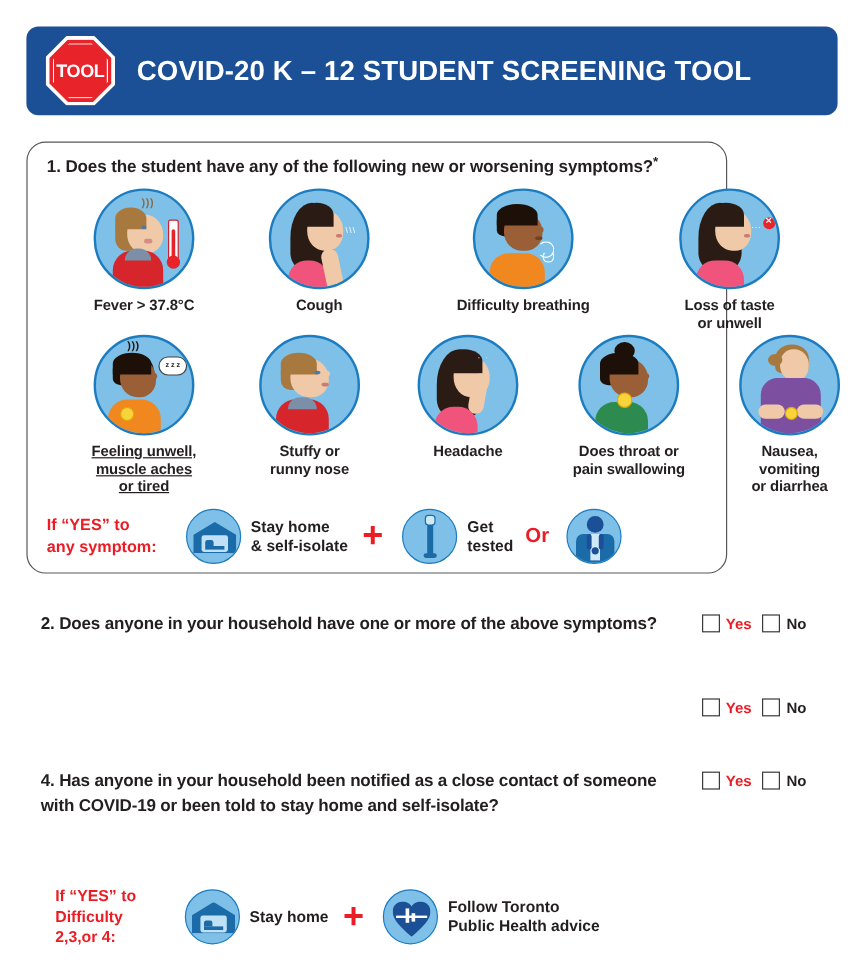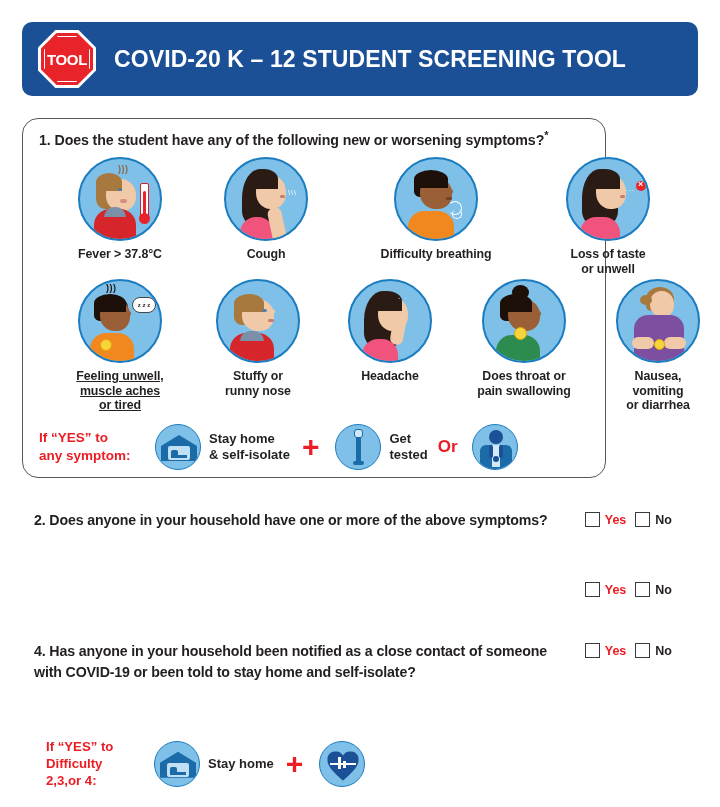--- a/index.html
+++ b/index.html
@@ -483,14 +483,16 @@
 
   <div class="plus">+</div>
 
   <div class="act">
     <div class="icon-circ">
       <div style="position:absolute; left:6px; top:9px; width:34px; height:30px; background:#1b4f96; clip-path:path('M17,29 C8,21 2,15 2,9 C2,4 6,1 10,1 C13,1 16,3 17,5 C18,3 21,1 24,1 C28,1 32,4 32,9 C32,15 26,21 17,29 Z'); transform:scale(1.05);"></div>
       <div style="position:absolute; left:10px; top:21px; width:26px; height:2.4px; background:#ffffff;"></div>
       <div style="position:absolute; left:18px; top:15px; width:2.4px; height:12px; background:#ffffff;"></div>
       <div style="position:absolute; left:23px; top:19px; width:2.4px; height:7px; background:#ffffff;"></div>
     </div>
+    <div class="act-lbl"><span style="white-space:pre-line;">Follow Toronto
+Public Health advice</span></div>
   </div>
 </div>
 
 </body></html>

